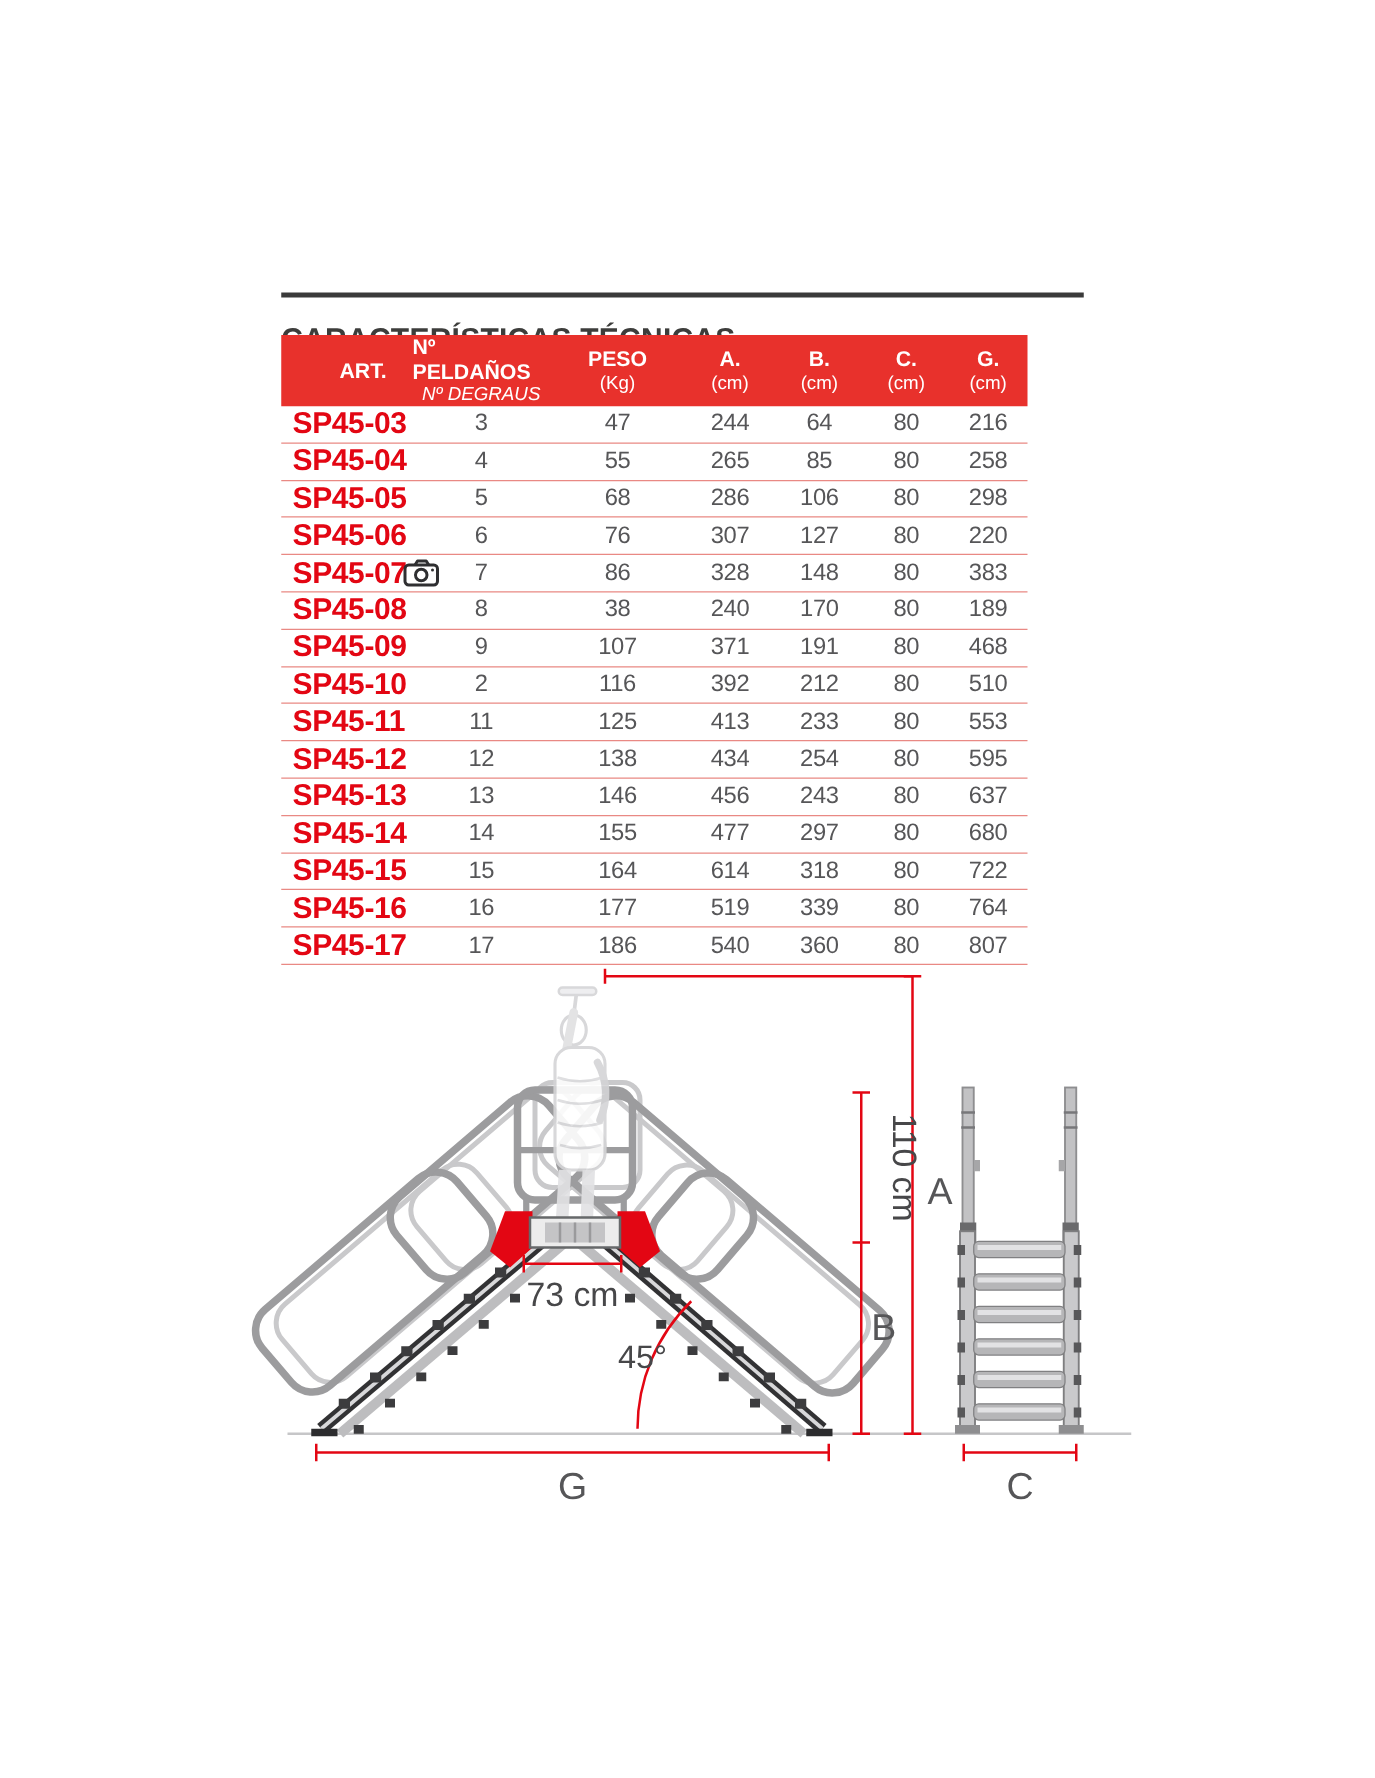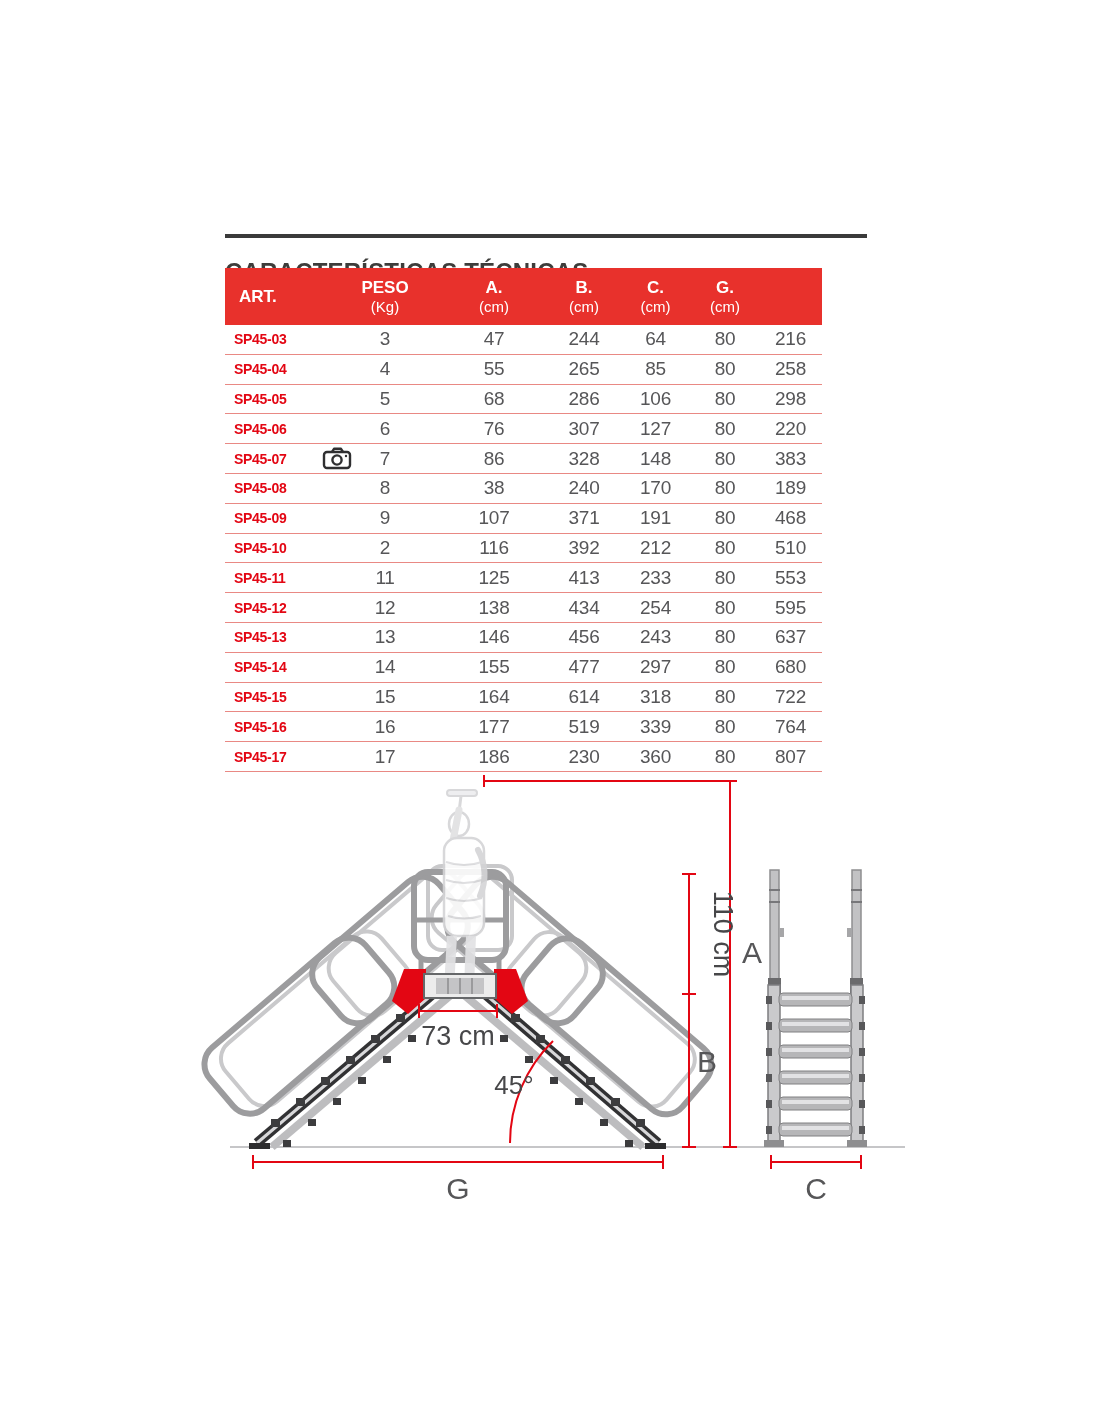--- a/index.html
+++ b/index.html
@@ -13,45 +13,49 @@
     font-size:24px; font-weight:bold; color:#3d3d3b; letter-spacing:0.2px;
   }
   .spec-table { position:absolute; left:225px; top:268px; width:597px; }
   .thead {
     display:grid; grid-template-columns:105px 110px 108px 72px 71px 68px 63px;
     background:#e8312c; color:#fff; height:57px;
   }
   .th { display:flex; flex-direction:column; align-items:center; justify-content:center; line-height:1.15; }
   .th .main { font-size:17px; font-weight:bold; }
   .th .sub  { font-size:15px; font-weight:normal; }
-  .th.art { align-items:flex-start; padding-left:14px; box-sizing:border-box; }
+  .th.art { align-items:center; padding-left:26px; box-sizing:border-box; }
   .th .sub.it { font-style:italic; }
   .tbody { display:block; }
   .row {
     position:relative; display:grid; grid-template-columns:105px 110px 108px 72px 71px 68px 63px;
     height:28.8px; border-bottom:1px solid #e98984; align-items:center;
   }
   .cell { text-align:center; font-size:19px; color:#565658; letter-spacing:-0.3px; }
-  .cell.art { text-align:left; padding-left:9px; font-weight:bold; color:#e30613; font-size:14px; }
+  .cell.art { text-align:left; padding-left:9px; font-weight:bold; color:#e30613; font-size:24px; }
   .cam { position:absolute; left:97px; top:3px; width:30px; height:23px; }
   .diagram-svg { position:absolute; left:0; top:770px; }
   svg text { font-family:"Liberation Sans", sans-serif; }
 </style>
 </head>
 <body>
 
 <div class="page">
 
   <div class="top-rule"></div>
   <h1 class="title">CARACTERÍSTICAS TÉCNICAS</h1>
 
   <div class="spec-table">
     <div class="thead">
       <div class="th art">
         <span class="main">ART.</span>
+      </div>
+      <div class="th">
+        <span class="main">Nº PELDAÑOS</span>
+        <span class="sub it">Nº DEGRAUS</span>
       </div>
       <div class="th">
         <span class="main">PESO</span>
         <span class="sub">(Kg)</span>
       </div>
       <div class="th">
         <span class="main">A.</span>
         <span class="sub">(cm)</span>
       </div>
       <div class="th">
@@ -226,21 +230,21 @@
       <div class="cell">339</div>
       <div class="cell">80</div>
       <div class="cell">764</div>
 
     </div>
 
     <div class="row">
       <div class="cell art">SP45-17</div>
       <div class="cell">17</div>
       <div class="cell">186</div>
-      <div class="cell">230</div>
+      <div class="cell">540</div>
       <div class="cell">360</div>
       <div class="cell">80</div>
       <div class="cell">807</div>
 
     </div>
   </div>
   </div>
 
   <svg class="diagram-svg" width="1100" height="470" viewBox="0 770 1100 470">
 

